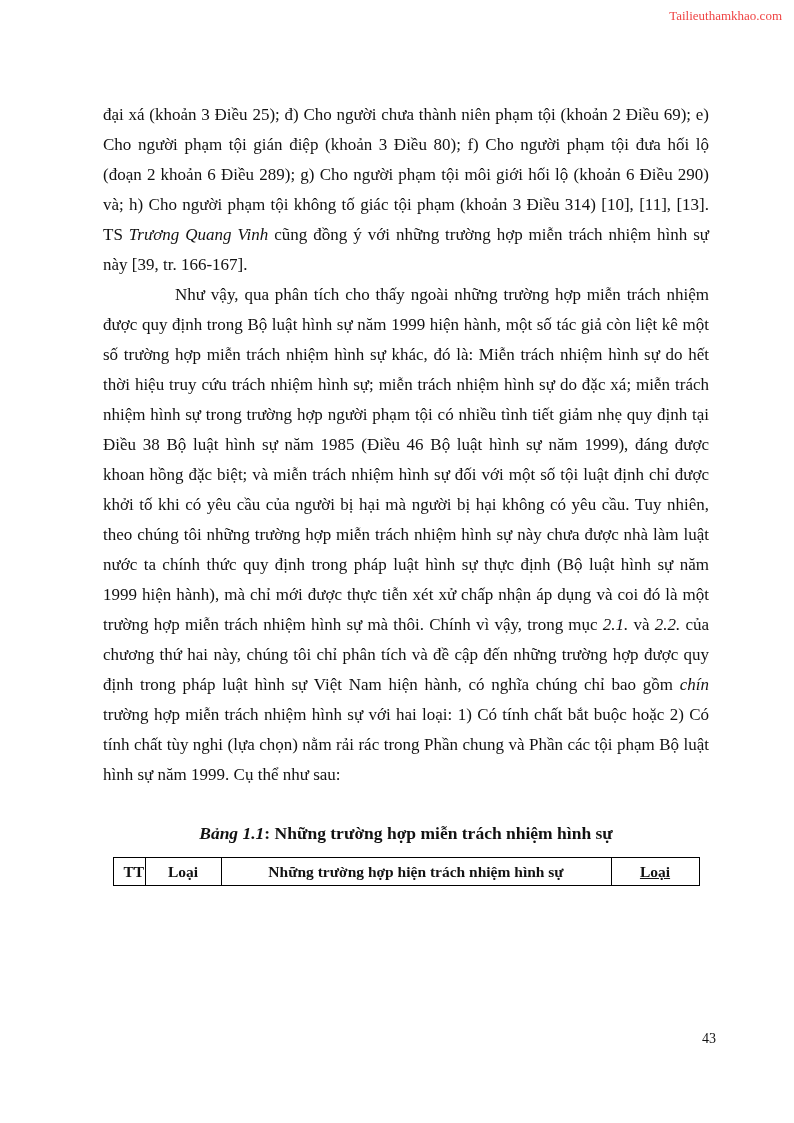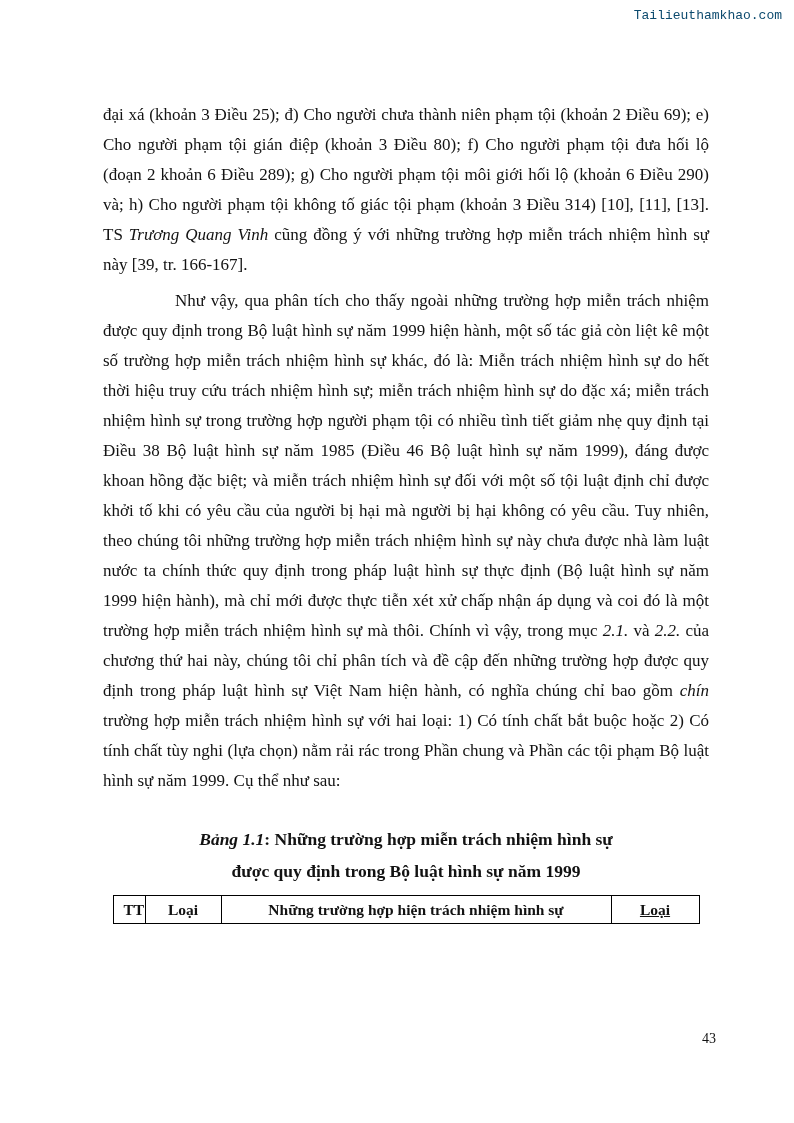--- a/index.html
+++ b/index.html
@@ -15,39 +15,39 @@
     position: relative;
     width: 794px;
     height: 1123px;
     background: #ffffff;
     overflow: hidden;
   }
   .watermark {
     position: absolute;
     top: 8px;
     right: 12px;
-    font-family: Liberation Mono, monospace;
+    font-family: Liberation Serif, serif;
     font-size: 13px;
-    color: #0c4a6e;
+    color: #ef4444;
   }
   .content {
     position: absolute;
     left: 103px;
     top: 100px;
     width: 606px;
   }
   .para {
     margin: 0;
     font-size: 17px;
     line-height: 30px;
     text-align: justify;
   }
   .para.indent {
     text-indent: 72px;
-    margin-top: 6px;
+    margin-top: 0;
   }
   .para i { font-style: italic; }
   .caption {
     margin-top: 27px;
     text-align: center;
     font-weight: bold;
     font-size: 17.5px;
     line-height: 32px;
   }
   .caption i { font-style: italic; }
@@ -88,21 +88,20 @@
   <div class="watermark">Tailieuthamkhao.com</div>
 
   <main class="content">
 
     <p class="para"><span>đại xá (khoản 3 Điều 25); đ) Cho người chưa thành niên phạm tội (khoản 2 Điều 69); e) Cho người phạm tội gián điệp (khoản 3 Điều 80); f) Cho người phạm tội đưa hối lộ (đoạn 2 khoản 6 Điều 289); g) Cho người phạm tội môi giới hối lộ (khoản 6 Điều 290) và; h) Cho người phạm tội không tố giác tội phạm (khoản 3 Điều 314) [10], [11], [13]. TS </span><i>Trương Quang Vinh</i><span> cũng đồng ý với những trường hợp miễn trách nhiệm hình sự này [39, tr. 166-167].</span></p>
 
     <p class="para indent"><span>Như vậy, qua phân tích cho thấy ngoài những trường hợp miễn trách nhiệm được quy định trong Bộ luật hình sự năm 1999 hiện hành, một số tác giả còn liệt kê một số trường hợp miễn trách nhiệm hình sự khác, đó là: Miễn trách nhiệm hình sự do hết thời hiệu truy cứu trách nhiệm hình sự; miễn trách nhiệm hình sự do đặc xá; miễn trách nhiệm hình sự trong trường hợp người phạm tội có nhiều tình tiết giảm nhẹ quy định tại Điều 38 Bộ luật hình sự năm 1985 (Điều 46 Bộ luật hình sự năm 1999), đáng được khoan hồng đặc biệt; và miễn trách nhiệm hình sự đối với một số tội luật định chỉ được khởi tố khi có yêu cầu của người bị hại mà người bị hại không có yêu cầu. Tuy nhiên, theo chúng tôi những trường hợp miễn trách nhiệm hình sự này chưa được nhà làm luật nước ta chính thức quy định trong pháp luật hình sự thực định (Bộ luật hình sự năm 1999 hiện hành), mà chỉ mới được thực tiễn xét xử chấp nhận áp dụng và coi đó là một trường hợp miễn trách nhiệm hình sự mà thôi. Chính vì vậy, trong mục </span><i>2.1.</i><span> và </span><i>2.2.</i><span> của chương thứ hai này, chúng tôi chỉ phân tích và đề cập đến những trường hợp được quy định trong pháp luật hình sự Việt Nam hiện hành, có nghĩa chúng chỉ bao gồm </span><i>chín</i><span> trường hợp miễn trách nhiệm hình sự với hai loại: 1) Có tính chất bắt buộc hoặc 2) Có tính chất tùy nghi (lựa chọn) nằm rải rác trong Phần chung và Phần các tội phạm Bộ luật hình sự năm 1999. Cụ thể như sau:</span></p>
 
     <div class="caption">
       <div class="caption-line"><i>Bảng 1.1</i><span>: Những trường hợp miễn trách nhiệm hình sự</span></div>
-      <div class="caption-line">được quy định trong Bộ luật hình sự năm 1999</div>
     </div>
 
     <table class="law-table">
       <thead>
         <tr>
           <th class="col-tt">TT</th>
           <th class="col-dieu">Loại</th>
           <th class="col-desc">Những trường hợp hiện trách nhiệm hình sự</th>
           <th class="col-loai">Loại</th>
         </tr>

